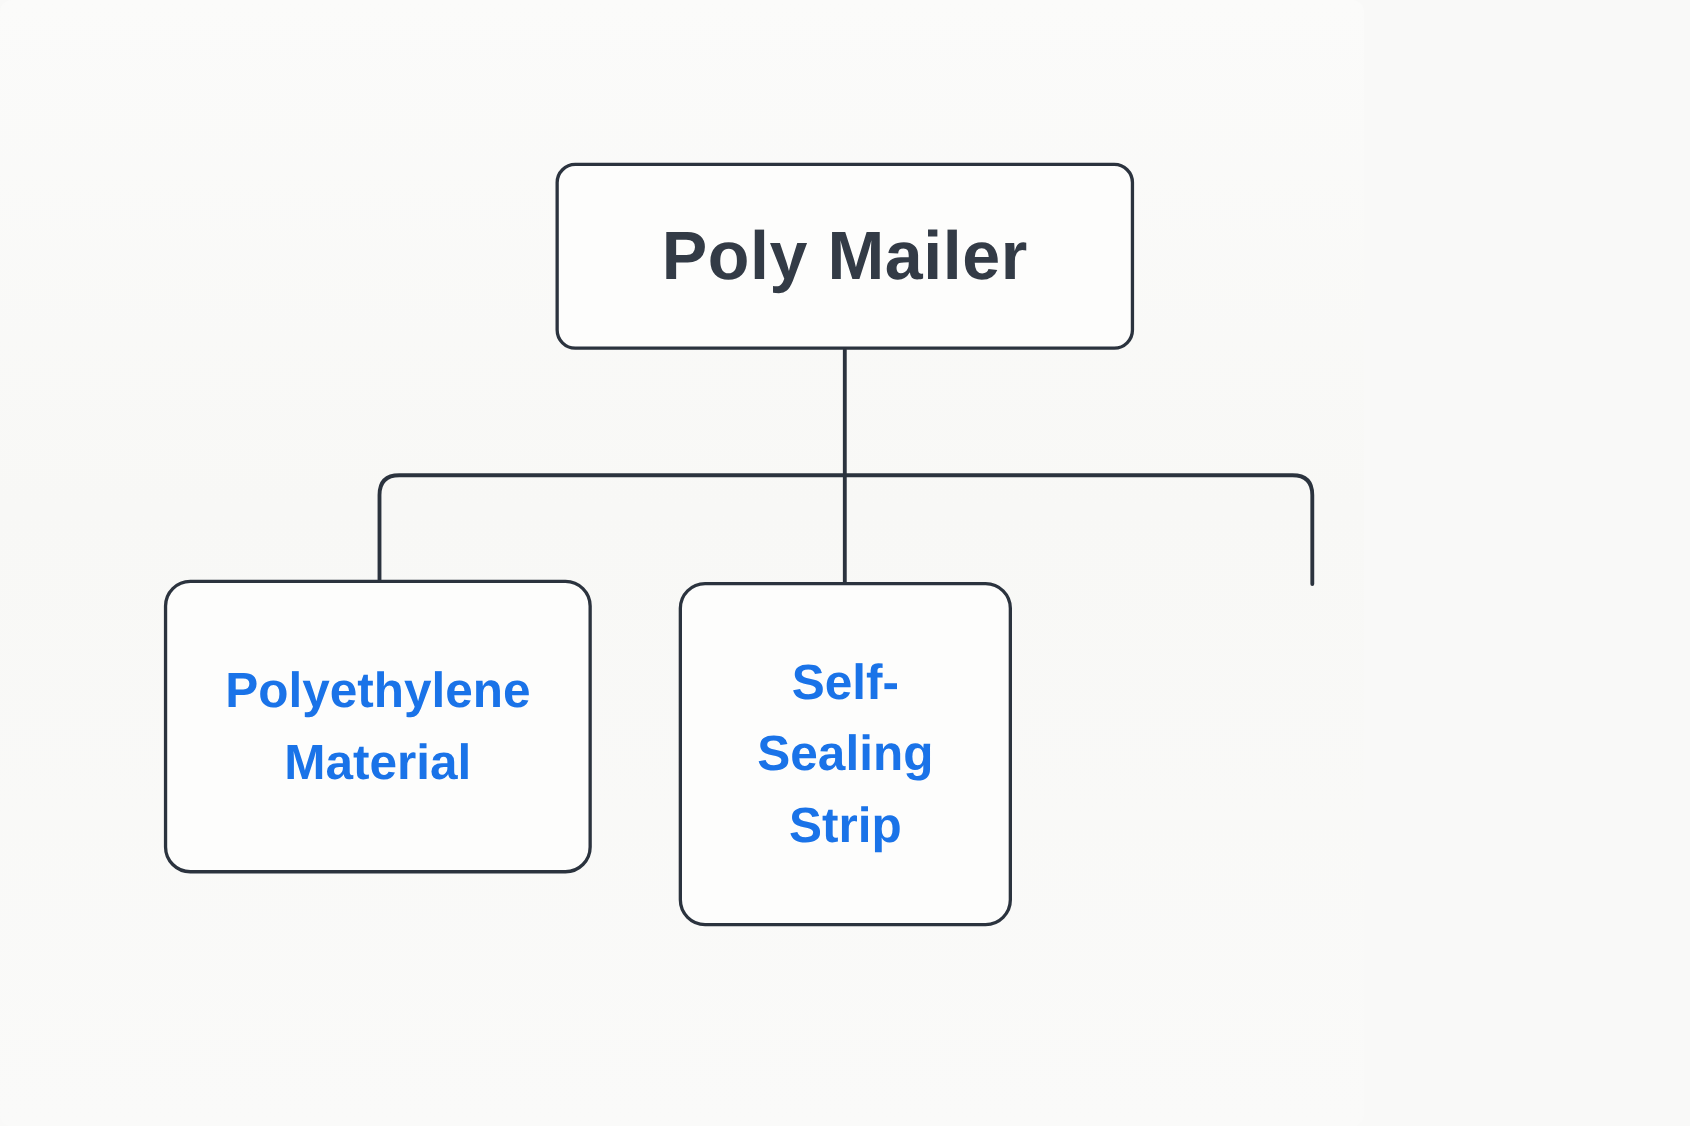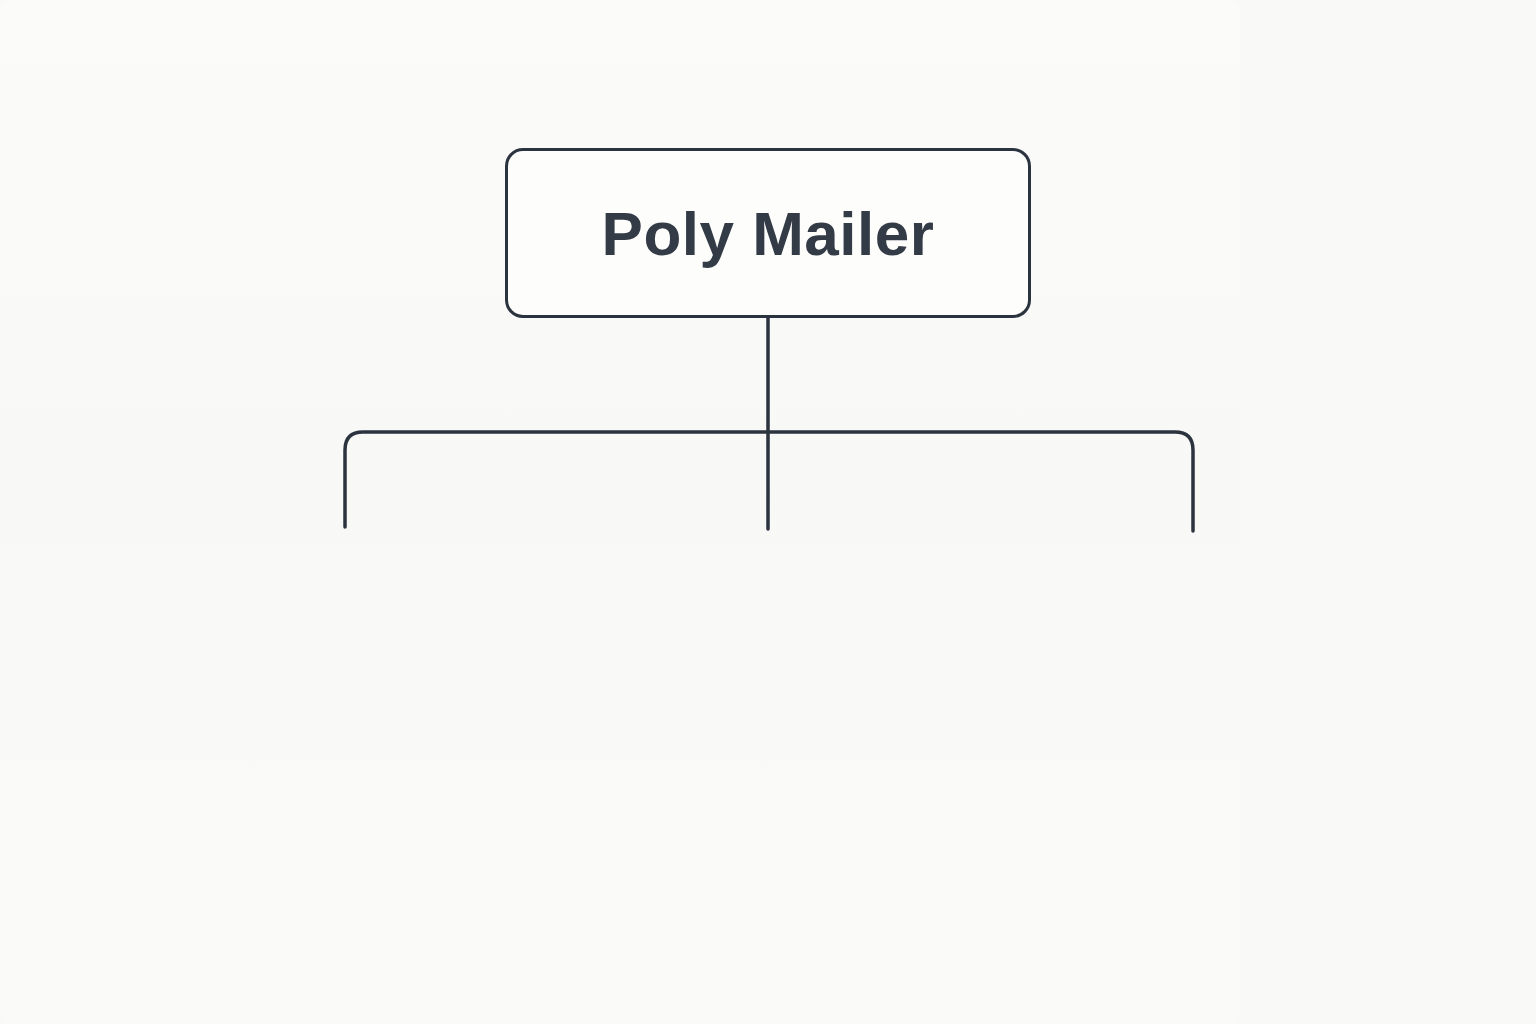--- a/index.html
+++ b/index.html
@@ -74,16 +74,25 @@
 
     <path d="M768 318 L768 529" fill="none" stroke="#2b333e" stroke-width="3.5" stroke-linecap="round"></path>
 
     <path d="M345 527 L345 450 Q345 432 363 432 L1175 432 Q1193 432 1193 450 L1193 531" fill="none" stroke="#2b333e" stroke-width="3.5" stroke-linecap="round"></path>
   </svg>
 
   <div class="node node-root">
     <div class="label">Poly Mailer</div>
   </div>
 
+  <div class="node node-child node-child-1">
+    <div class="label">Polyethylene
+Material</div>
+  </div>
 
+  <div class="node node-child node-child-2">
+    <div class="label">Self-
+Sealing
+Strip</div>
+  </div>
 
 
 </div>
 
 </body></html>

